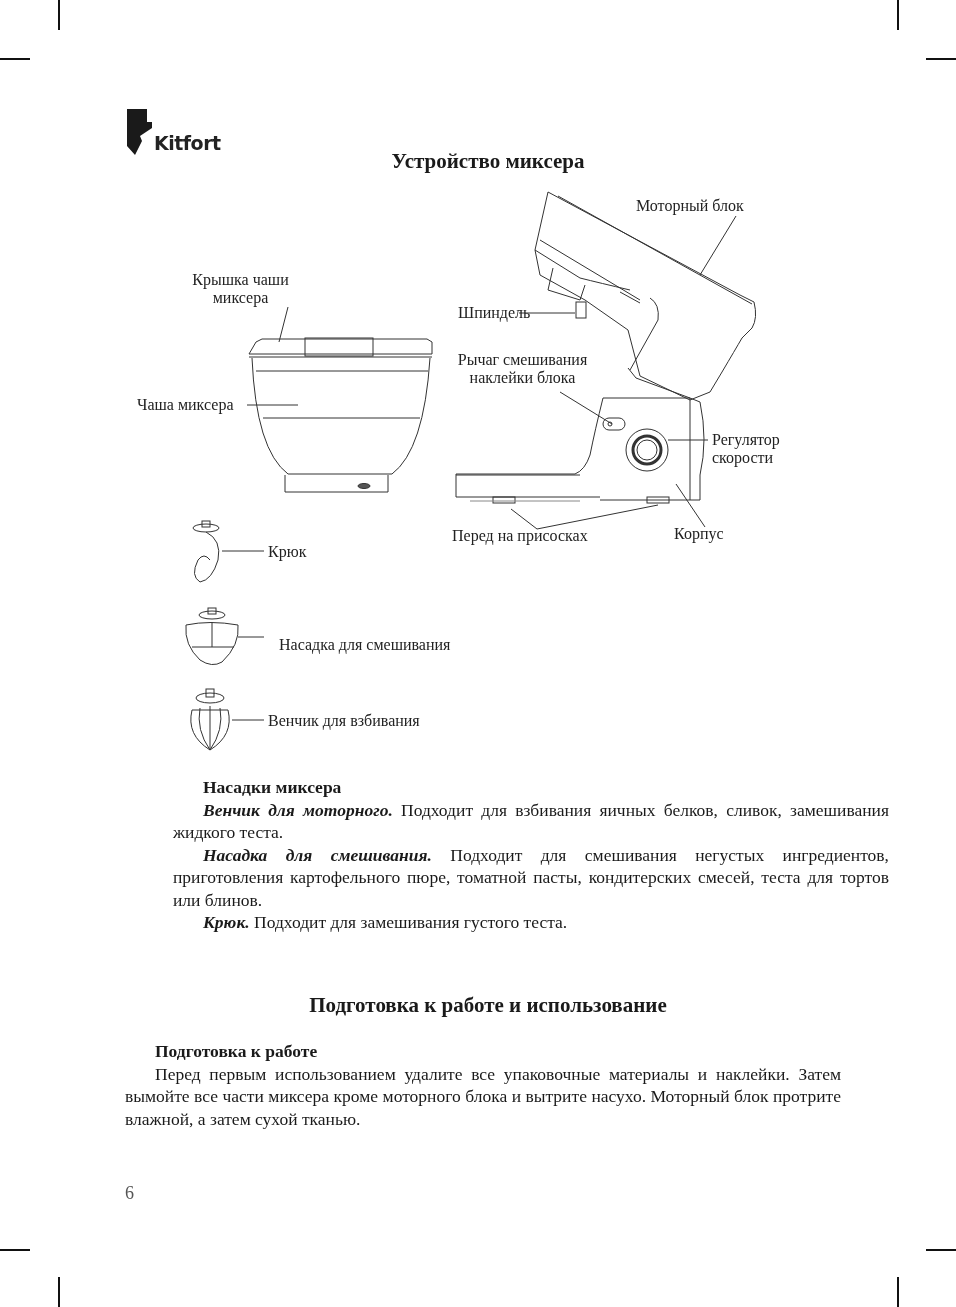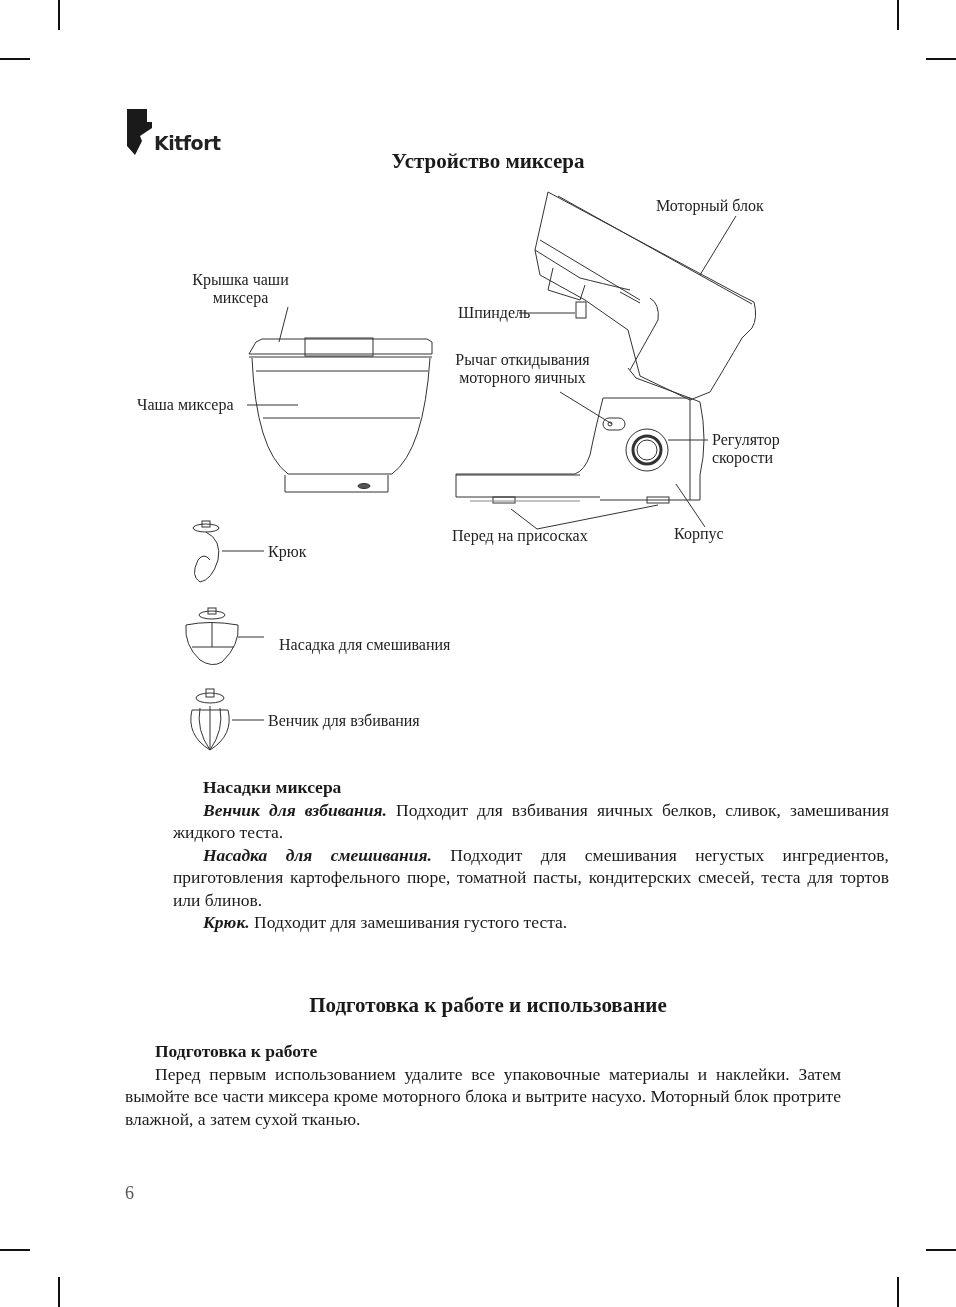--- a/index.html
+++ b/index.html
@@ -114,44 +114,44 @@
 
   <g>
     <ellipse cx="210" cy="698" rx="14" ry="5"></ellipse>
     <rect x="206" y="689" width="8" height="8"></rect>
     <path d="M192 710 Q186 735 210 750 Q234 735 228 710 Z"></path>
     <path d="M200 708 Q196 730 210 750 M220 708 Q224 730 210 750 M210 706 V750"></path>
   </g>
   <line x1="232" y1="720" x2="264" y2="720"></line>
 </svg>
 
-<div class="abs label" style="left:656px;top:197px;">Моторный блок</div>
+<div class="abs label" style="left:636px;top:197px;">Моторный блок</div>
 <div class="abs label r" style="left:180px;top:271px;width:121px;">
   <div>Крышка чаши</div>
   <div>миксера</div>
 </div>
 <div class="abs label" style="left:458px;top:304px;">Шпиндель</div>
 <div class="abs label r" style="left:440px;top:351px;width:165px;">
-  <div>Рычаг откидывания</div>
-  <div>моторного яичных</div>
+  <div>Рычаг смешивания</div>
+  <div>наклейки блока</div>
 </div>
 <div class="abs label" style="left:137px;top:396px;">Чаша миксера</div>
 <div class="abs label" style="left:712px;top:431px;">
   <div>Регулятор</div>
   <div>скорости</div>
 </div>
 <div class="abs label" style="left:452px;top:527px;">Перед на присосках</div>
 <div class="abs label" style="left:674px;top:525px;">Корпус</div>
 <div class="abs label" style="left:268px;top:543px;">Крюк</div>
 <div class="abs label" style="left:279px;top:628px;margin-top:8px;">Насадка для смешивания</div>
 <div class="abs label" style="left:268px;top:712px;">Венчик для взбивания</div>
 
 <div class="text-block" style="top:776px;margin-left:48px;">
   <p class="h3">Насадки миксера</p>
-  <p class="ind"><span class="bi">Венчик для взбивания.</span><span> Подходит для взбивания яичных белков, сливок, замешивания жидкого теста.</span></p>
+  <p class="ind"><span class="bi">Венчик для моторного.</span><span> Подходит для взбивания яичных белков, сливок, замешивания жидкого теста.</span></p>
   <p class="ind"><span class="bi">Насадка для смешивания.</span><span> Подходит для смешивания негустых ингредиентов, приготовления картофельного пюре, томатной пасты, кондитерских смесей, теста для тортов или блинов.</span></p>
   <p class="ind"><span class="bi">Крюк.</span><span> Подходит для замешивания густого теста.</span></p>
 </div>
 
 <div class="abs title" style="top:993px;left:10px;">Подготовка к работе и использование</div>
 
 <div class="text-block" style="top:1040px;">
   <p class="h3">Подготовка к работе</p>
   <p class="ind">Перед первым использованием удалите все упаковочные материалы и наклейки. Затем вымойте все части миксера кроме моторного блока и вытрите насухо. Моторный блок протрите влажной, а затем сухой тканью.</p>
 </div>

